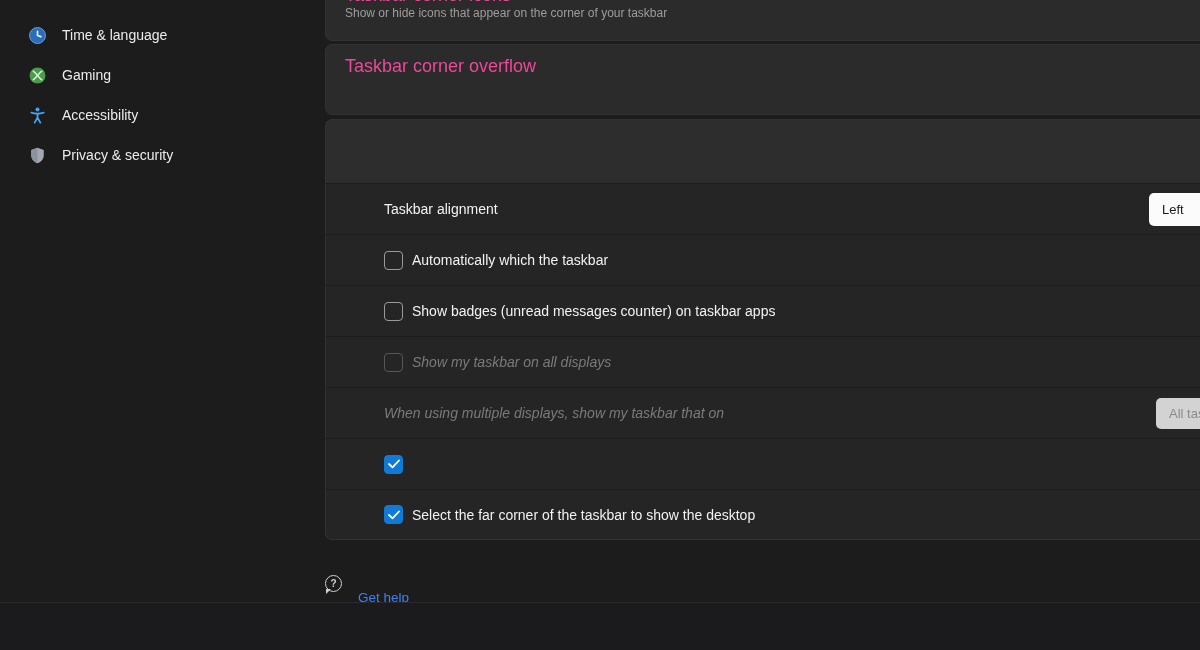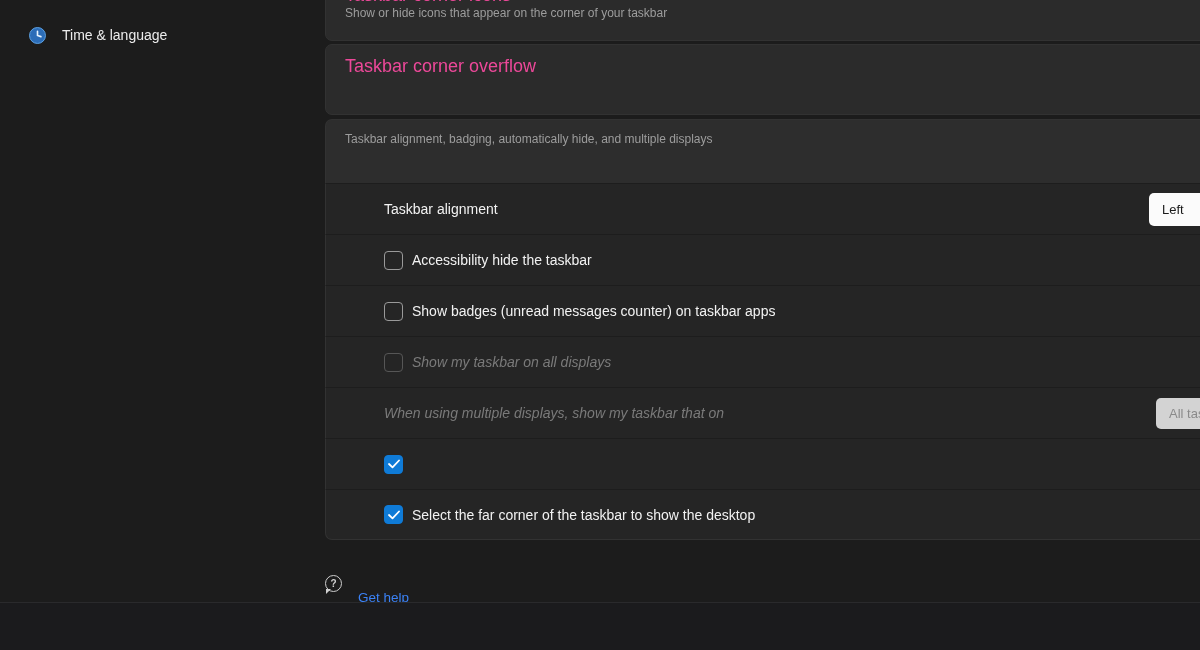--- a/index.html
+++ b/index.html
@@ -86,50 +86,78 @@
     <span class="icon18">
       <svg width="19" height="19" viewBox="0 0 20 20">
           <circle cx="10" cy="10" r="8.4" fill="#2c6db8"></circle>
           <circle cx="10" cy="10" r="8.4" fill="none" stroke="#5fa5e8" stroke-width="1"></circle>
           <path d="M10 5.5 L10 10 L13.6 11.2" stroke="#e8f4ff" stroke-width="1.7" fill="none" stroke-linecap="round"></path>
         </svg>
     </span>
     <span class="side-label">Time &amp; language</span>
   </div>
 
-
-
+  <div class="side-item" style="top:44px">
+    <span class="icon18">
+      <svg width="19" height="19" viewBox="0 0 20 20">
+          <circle cx="10" cy="10" r="8.4" fill="#4b9b4b"></circle>
+          <path d="M5.5 5.5 C9 8 11 12 14.5 14.5" stroke="#d9f2d9" stroke-width="1.6" fill="none" stroke-linecap="round"></path>
+          <path d="M14.5 5.5 C11 8 9 12 5.5 14.5" stroke="#d9f2d9" stroke-width="1.6" fill="none" stroke-linecap="round"></path>
+        </svg>
+    </span>
+    <span class="side-label">Gaming</span>
+  </div>
+
+  <div class="side-item" style="top:84px">
+    <span class="icon18">
+      <svg width="19" height="19" viewBox="0 0 20 20">
+          <circle cx="10" cy="3.6" r="2.1" fill="#4aa3e8"></circle>
+          <path d="M3.5 7 C8 8.6 12 8.6 16.5 7" stroke="#4aa3e8" stroke-width="1.9" fill="none" stroke-linecap="round"></path>
+          <path d="M10 8.2 L10 12.2 M10 12.2 L7 17.5 M10 12.2 L13 17.5" stroke="#4aa3e8" stroke-width="1.9" fill="none" stroke-linecap="round"></path>
+        </svg>
+    </span>
+    <span class="side-label">Accessibility</span>
+  </div>
+
+  <div class="side-item" style="top:124px">
+    <span class="icon18">
+      <svg width="19" height="19" viewBox="0 0 20 20">
+          <path d="M10 1.8 L16.6 4.3 V9.6 C16.6 13.9 13.9 16.9 10 18.2 C6.1 16.9 3.4 13.9 3.4 9.6 V4.3 Z" fill="#a4a9b1"></path>
+          <path d="M10 1.8 L10 18.2 C6.1 16.9 3.4 13.9 3.4 9.6 V4.3 Z" fill="#8d939c"></path>
+        </svg>
+    </span>
+    <span class="side-label">Privacy &amp; security</span>
+  </div>
 
 </div>
 
 <div class="card" style="top:-27px;height:68px">
   <div class="card-title">Taskbar corner icons</div>
   <div class="card-sub">Show or hide icons that appear on the corner of your taskbar</div>
 </div>
 
 <div class="card" style="top:44px;height:71px">
   <div class="card-title">Taskbar corner overflow</div>
 </div>
 
 <div class="group-header">
-  <div class="card-sub">Taskbar alignment, badging, automatically hide, and multiple displays</div>
 </div>
 
 <div class="rows">
 
   <div class="row">
     <span class="row-label">Taskbar alignment</span>
     <div class="val-btn">
       <span>Left</span>
     </div>
   </div>
 
   <div class="row">
     <span class="cb"></span>
-    <span class="row-label">Accessibility hide the taskbar</span>
+    <span class="row-label">Automatically which the taskbar</span>
   </div>
 
   <div class="row">
     <span class="cb"></span>
     <span class="row-label">Show badges (unread messages counter) on taskbar apps</span>
   </div>
 
   <div class="row disabled">
     <span class="cb"></span>
     <span class="row-label">Show my taskbar on all displays</span>

